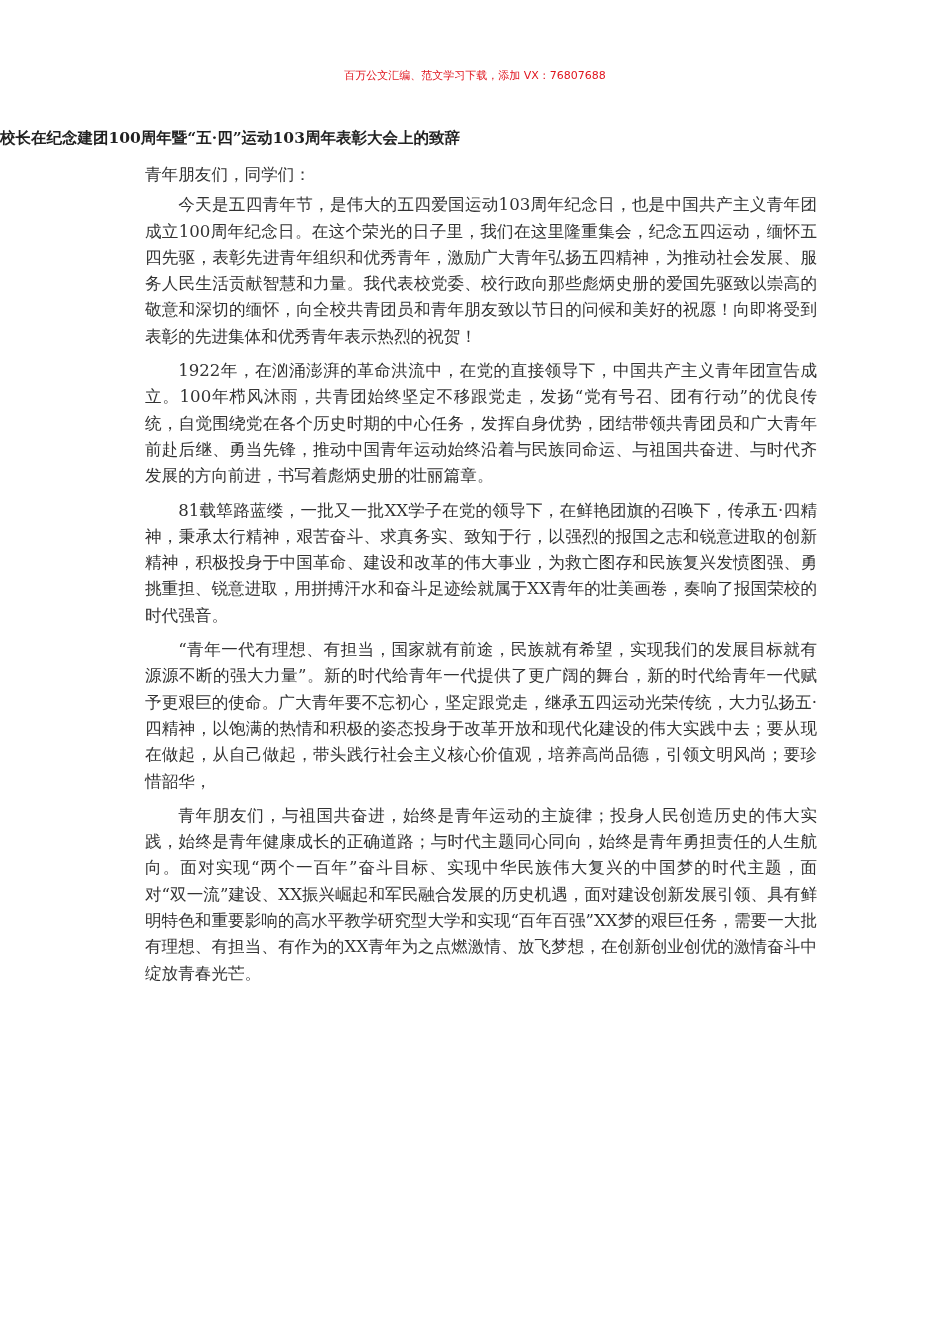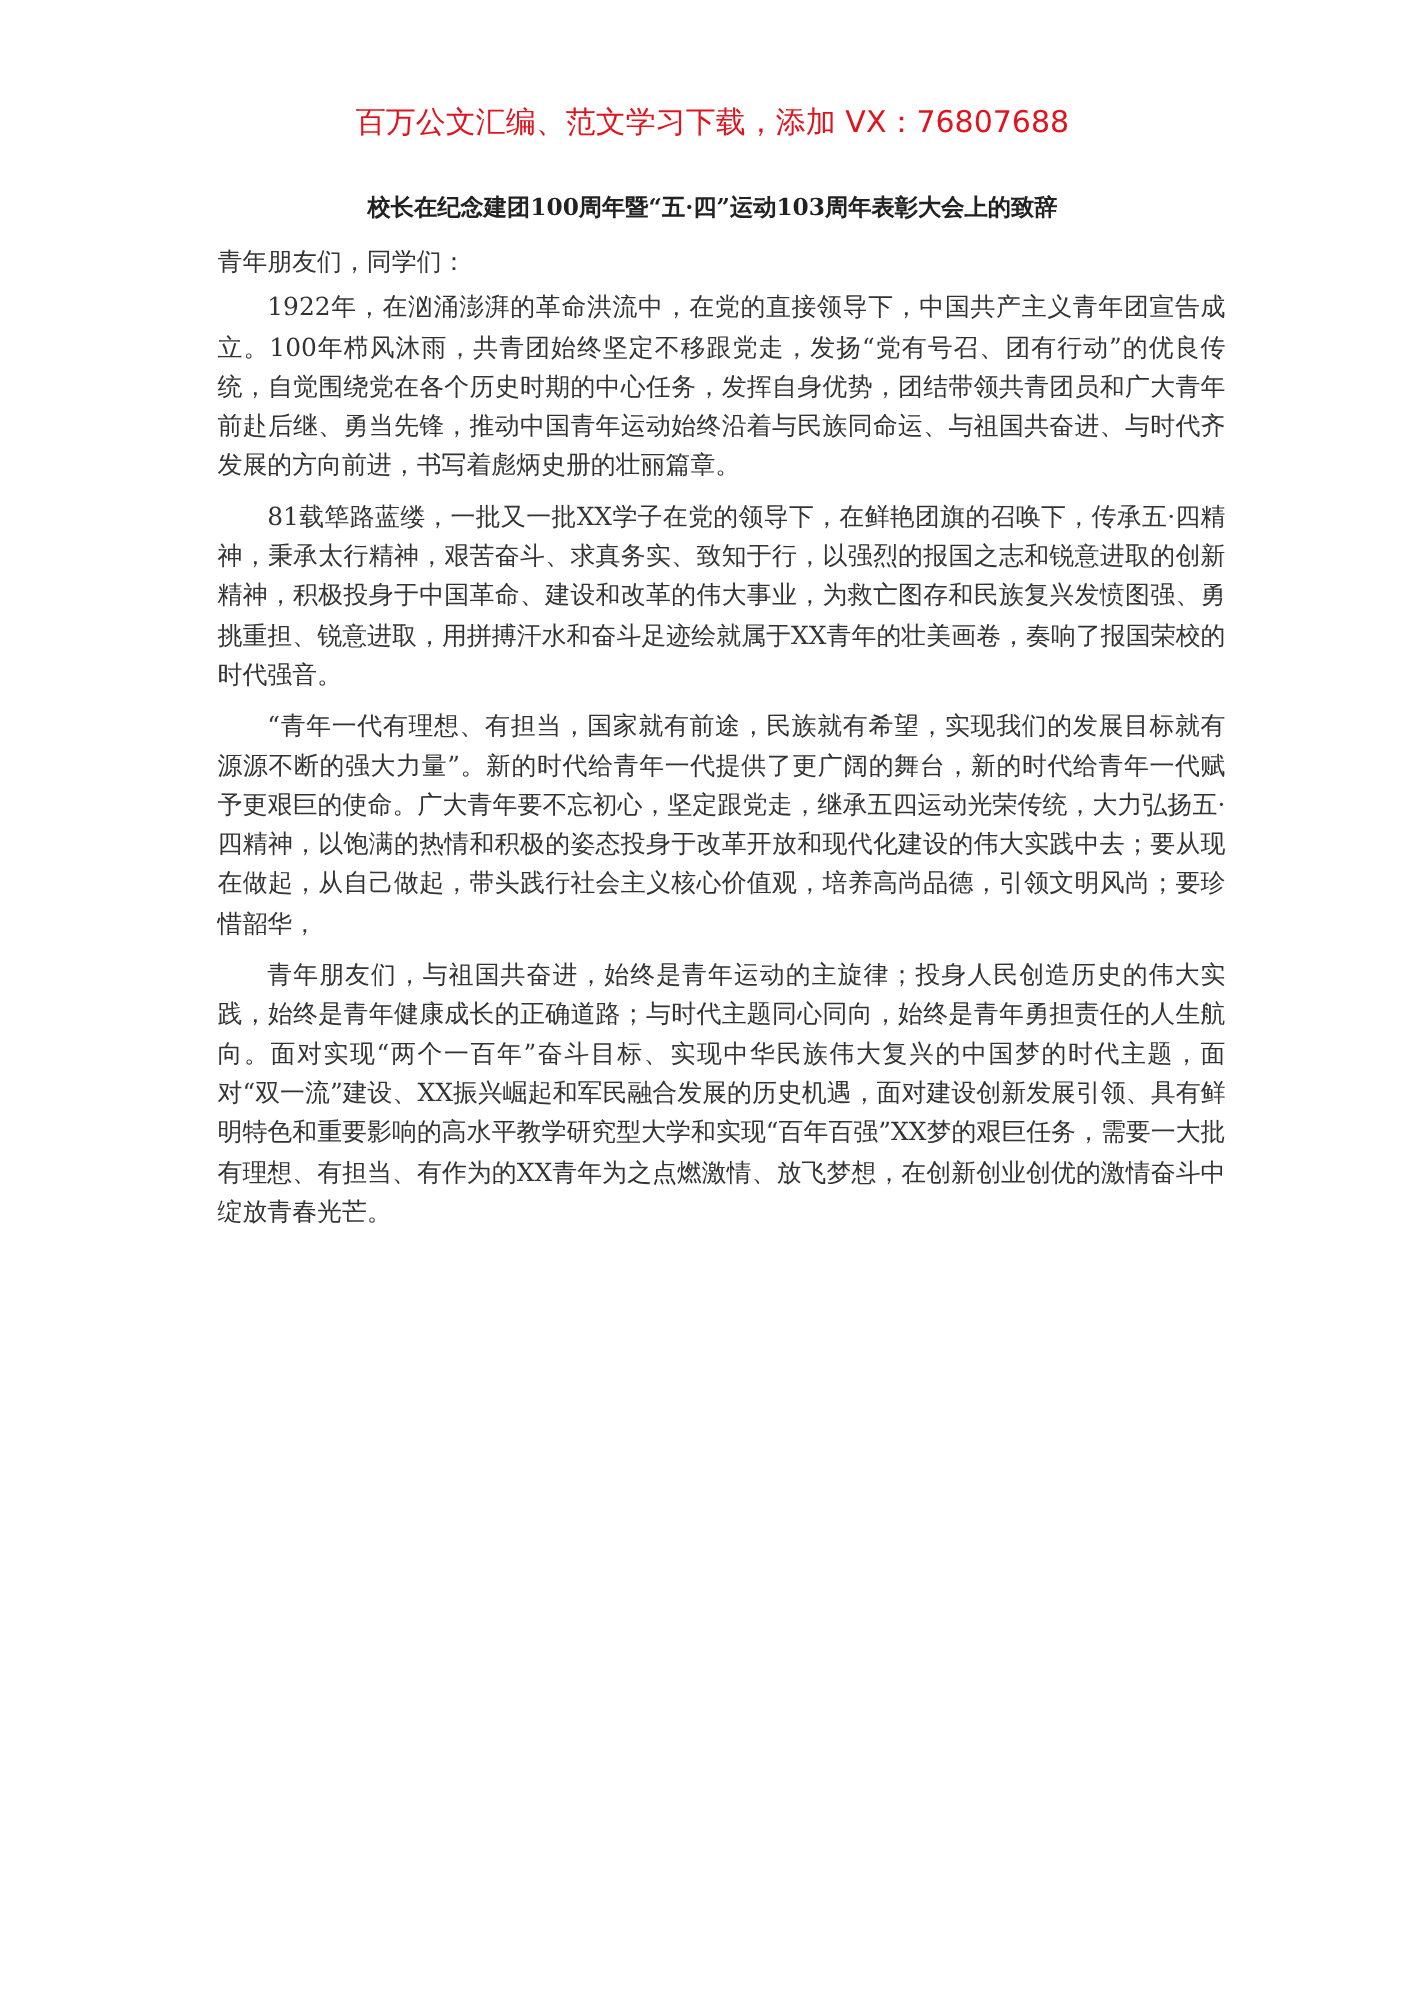--- a/index.html
+++ b/index.html
@@ -3,42 +3,43 @@
 <meta charset="utf-8">
 <style>
   html, body { margin: 0; padding: 0; background: #ffffff; }
   body { width: 950px; height: 1344px; position: relative; overflow: hidden; }
   .page {
     position: absolute; left: 0; top: 0; width: 950px; height: 1344px;
     background: #ffffff;
   }
   .banner {
     position: absolute; top: 68px; left: 0; width: 950px; text-align: center;
-    font-family: "DejaVu Sans", sans-serif; font-size: 20px; color: #e0141e;
+    font-family: "DejaVu Sans", sans-serif; font-size: 11px; color: #e0141e;
     letter-spacing: 0px;
   }
   .title {
-    position: absolute; top: 128px; left: 0; width: 950px; text-align: center;
+    position: absolute; top: 128px; left: 0; width: 950px; 
     font-family: "DejaVu Serif", serif; font-size: 15.5px; color: #222; font-weight: bold;
   }
   .body {
     position: absolute; left: 145px; top: 162px; width: 672px;
     font-family: "DejaVu Serif", serif; font-size: 16.6px; color: #333;
     line-height: 26.3px; text-align: justify;
   }
   .body p { margin: 0 0 8px 0; text-indent: 2em; }
   .body p.salutation { text-indent: 0; margin-bottom: 4px; }
   .body p.greet { margin-bottom: 8px; }
 </style>
 </head>
 <body>
 
 <div class="page">
   <div class="banner">百万公文汇编、范文学习下载，添加 VX：76807688</div>
   <div class="title">校长在纪念建团100周年暨“五·四”运动103周年表彰大会上的致辞</div>
   <div class="body">
     <p class="salutation">青年朋友们，同学们：</p>
+    <p>今天是五四青年节，是伟大的五四爱国运动103周年纪念日，也是中国共产主义青年团成立100周年纪念日。在这个荣光的日子里，我们在这里隆重集会，纪念五四运动，缅怀五四先驱，表彰先进青年组织和优秀青年，激励广大青年弘扬五四精神，为推动社会发展、服务人民生活贡献智慧和力量。我代表校党委、校行政向那些彪炳史册的爱国先驱致以崇高的敬意和深切的缅怀，向全校共青团员和青年朋友致以节日的问候和美好的祝愿！向即将受到表彰的先进集体和优秀青年表示热烈的祝贺！</p>
     <p>1922年，在汹涌澎湃的革命洪流中，在党的直接领导下，中国共产主义青年团宣告成立。100年栉风沐雨，共青团始终坚定不移跟党走，发扬“党有号召、团有行动”的优良传统，自觉围绕党在各个历史时期的中心任务，发挥自身优势，团结带领共青团员和广大青年前赴后继、勇当先锋，推动中国青年运动始终沿着与民族同命运、与祖国共奋进、与时代齐发展的方向前进，书写着彪炳史册的壮丽篇章。</p>
     <p>81载筚路蓝缕，一批又一批XX学子在党的领导下，在鲜艳团旗的召唤下，传承五·四精神，秉承太行精神，艰苦奋斗、求真务实、致知于行，以强烈的报国之志和锐意进取的创新精神，积极投身于中国革命、建设和改革的伟大事业，为救亡图存和民族复兴发愤图强、勇挑重担、锐意进取，用拼搏汗水和奋斗足迹绘就属于XX青年的壮美画卷，奏响了报国荣校的时代强音。</p>
     <p>“青年一代有理想、有担当，国家就有前途，民族就有希望，实现我们的发展目标就有源源不断的强大力量”。新的时代给青年一代提供了更广阔的舞台，新的时代给青年一代赋予更艰巨的使命。广大青年要不忘初心，坚定跟党走，继承五四运动光荣传统，大力弘扬五·四精神，以饱满的热情和积极的姿态投身于改革开放和现代化建设的伟大实践中去；要从现在做起，从自己做起，带头践行社会主义核心价值观，培养高尚品德，引领文明风尚；要珍惜韶华，</p>
     <p>青年朋友们，与祖国共奋进，始终是青年运动的主旋律；投身人民创造历史的伟大实践，始终是青年健康成长的正确道路；与时代主题同心同向，始终是青年勇担责任的人生航向。面对实现“两个一百年”奋斗目标、实现中华民族伟大复兴的中国梦的时代主题，面对“双一流”建设、XX振兴崛起和军民融合发展的历史机遇，面对建设创新发展引领、具有鲜明特色和重要影响的高水平教学研究型大学和实现“百年百强”XX梦的艰巨任务，需要一大批有理想、有担当、有作为的XX青年为之点燃激情、放飞梦想，在创新创业创优的激情奋斗中绽放青春光芒。</p>
   </div>
 </div>
 
 </body></html>

